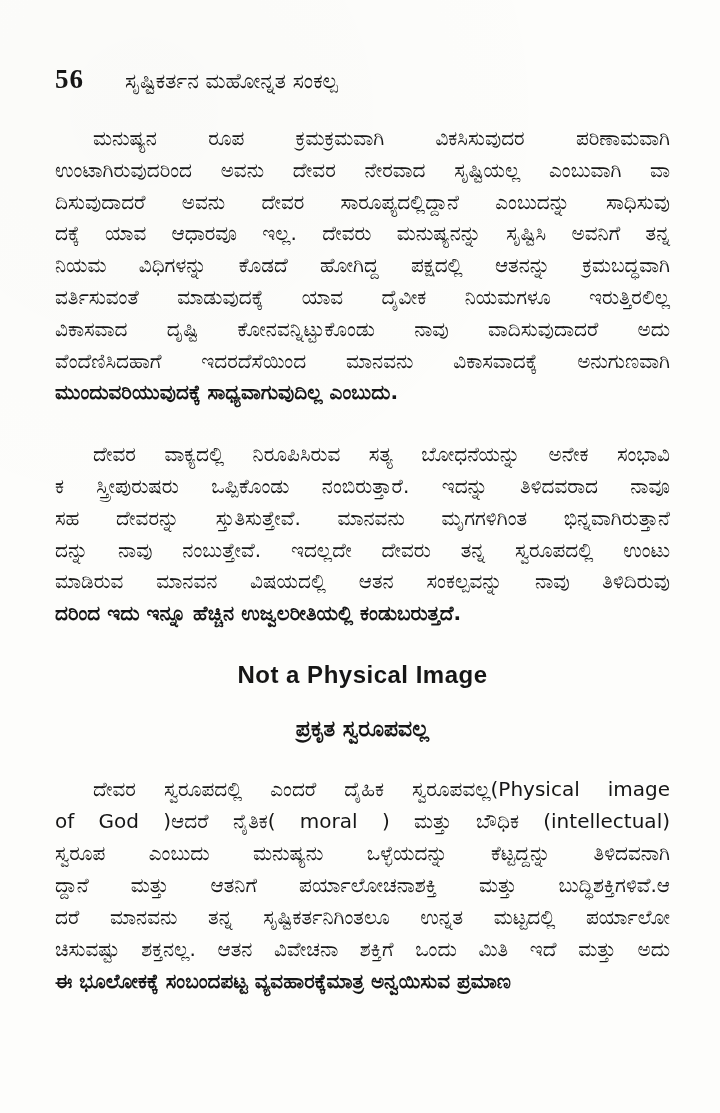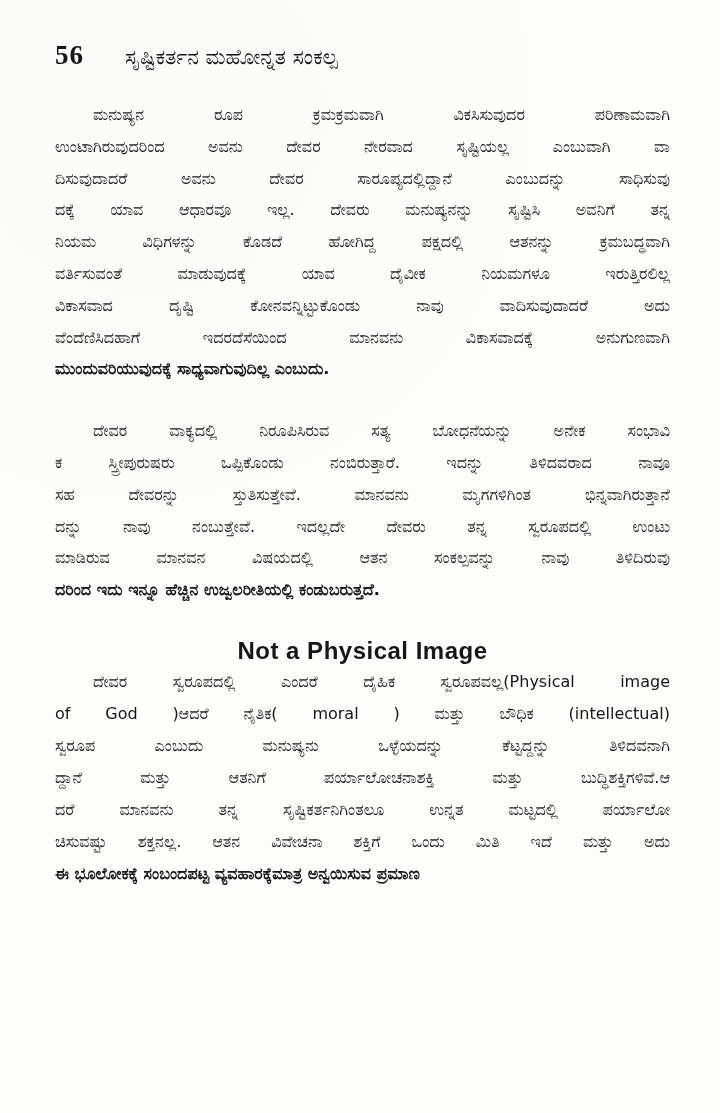--- a/index.html
+++ b/index.html
@@ -11,21 +11,21 @@
     height: 1113px;
     background: #fdfdfb;
     color: #161616;
     font-family: "DejaVu Sans", sans-serif;
     overflow: hidden;
   }
   .page {
     box-sizing: border-box;
     width: 720px;
     height: 1113px;
-    padding: 40px 50px 0 55px;
+    padding: 64px 50px 0 55px;
     background:
       radial-gradient(circle at 20% 10%, rgba(0,0,0,0.012), transparent 40%),
       #fdfdfb;
   }
   .header {
     display: flex;
     align-items: baseline;
     margin-bottom: 26px;
   }
   .pageno {
@@ -39,21 +39,21 @@
     flex: 1;
     text-align: left;
     font-size: 21px;
     line-height: 32px;
     white-space: nowrap;
   }
   .header-spacer {
     width: 70px;
   }
   .para {
-    font-size: 16px;
+    font-size: 20px;
     line-height: 31.8px;
     margin: 0 0 30px 0;
   }
   .line {
     text-align: justify;
     
     text-align-last: justify;
     min-height: 31.8px;
   }
   .line.indent {
@@ -109,20 +109,21 @@
   <div class="para">
     <div class="line indent">ದೇವರ ವಾಕ್ಯದಲ್ಲಿ ನಿರೂಪಿಸಿರುವ ಸತ್ಯ ಬೋಧನೆಯನ್ನು ಅನೇಕ ಸಂಭಾವಿ</div>
     <div class="line">ಕ ಸ್ತ್ರೀಪುರುಷರು ಒಪ್ಪಿಕೊಂಡು ನಂಬಿರುತ್ತಾರೆ. ಇದನ್ನು ತಿಳಿದವರಾದ ನಾವೂ</div>
     <div class="line">ಸಹ ದೇವರನ್ನು ಸ್ತುತಿಸುತ್ತೇವೆ. ಮಾನವನು ಮೃಗಗಳಿಗಿಂತ ಭಿನ್ನವಾಗಿರುತ್ತಾನೆ</div>
     <div class="line">ದನ್ನು ನಾವು ನಂಬುತ್ತೇವೆ. ಇದಲ್ಲದೇ ದೇವರು ತನ್ನ ಸ್ವರೂಪದಲ್ಲಿ ಉಂಟು</div>
     <div class="line">ಮಾಡಿರುವ ಮಾನವನ ವಿಷಯದಲ್ಲಿ ಆತನ ಸಂಕಲ್ಪವನ್ನು ನಾವು ತಿಳಿದಿರುವು</div>
     <div class="line last">ದರಿಂದ ಇದು ಇನ್ನೂ ಹೆಚ್ಚಿನ ಉಜ್ವಲರೀತಿಯಲ್ಲಿ ಕಂಡುಬರುತ್ತದೆ.</div>
   </div>
 
   <h2 class="heading-en">Not a Physical Image</h2>
+  <h3 class="heading-kn">ಪ್ರಕೃತ ಸ್ವರೂಪವಲ್ಲ</h3>
 
   <div class="para mixed-english">
     <div class="line indent">ದೇವರ ಸ್ವರೂಪದಲ್ಲಿ ಎಂದರೆ ದೈಹಿಕ ಸ್ವರೂಪವಲ್ಲ(Physical image</div>
     <div class="line">of God )ಆದರೆ ನೈತಿಕ( moral ) ಮತ್ತು ಬೌಧಿಕ (intellectual)</div>
     <div class="line">ಸ್ವರೂಪ ಎಂಬುದು ಮನುಷ್ಯನು ಒಳ್ಳೆಯದನ್ನು ಕೆಟ್ಟದ್ದನ್ನು ತಿಳಿದವನಾಗಿ</div>
     <div class="line">ದ್ದಾನೆ ಮತ್ತು ಆತನಿಗೆ ಪರ್ಯಾಲೋಚನಾಶಕ್ತಿ ಮತ್ತು ಬುದ್ಧಿಶಕ್ತಿಗಳಿವೆ.ಆ</div>
     <div class="line">ದರೆ ಮಾನವನು ತನ್ನ ಸೃಷ್ಟಿಕರ್ತನಿಗಿಂತಲೂ ಉನ್ನತ ಮಟ್ಟದಲ್ಲಿ ಪರ್ಯಾಲೋ</div>
     <div class="line">ಚಿಸುವಷ್ಟು ಶಕ್ತನಲ್ಲ. ಆತನ ವಿವೇಚನಾ ಶಕ್ತಿಗೆ ಒಂದು ಮಿತಿ ಇದೆ ಮತ್ತು ಅದು</div>
     <div class="line last">ಈ ಭೂಲೋಕಕ್ಕೆ ಸಂಬಂದಪಟ್ಟ ವ್ಯವಹಾರಕ್ಕೆಮಾತ್ರ ಅನ್ವಯಿಸುವ ಪ್ರಮಾಣ</div>
   </div>

